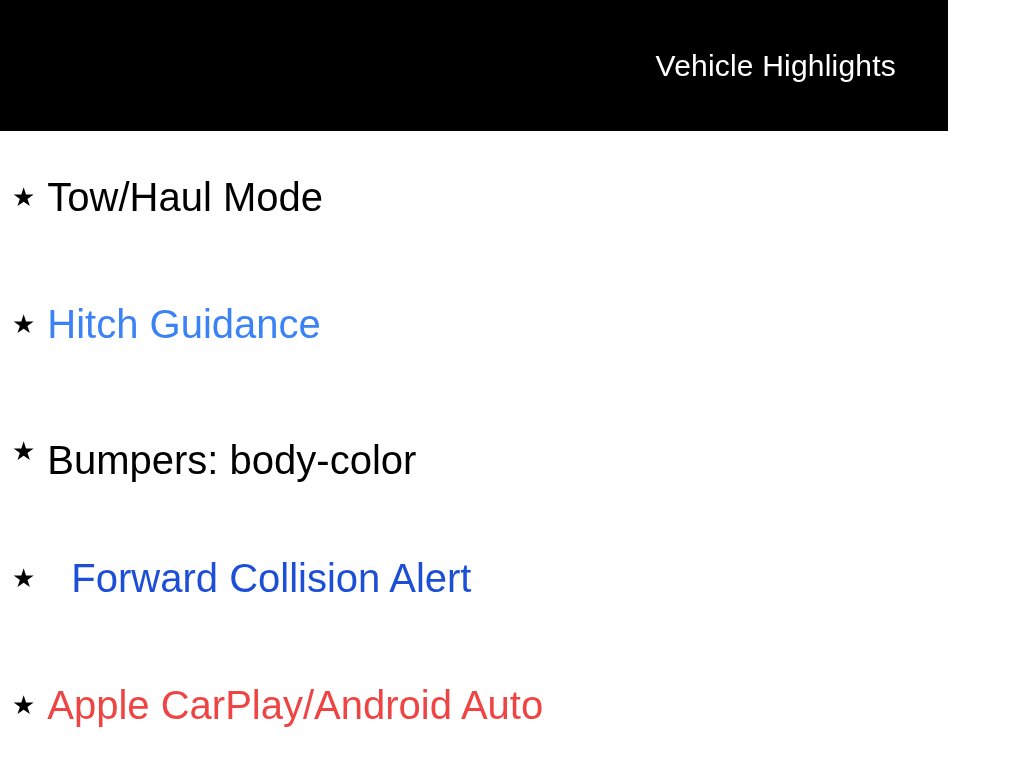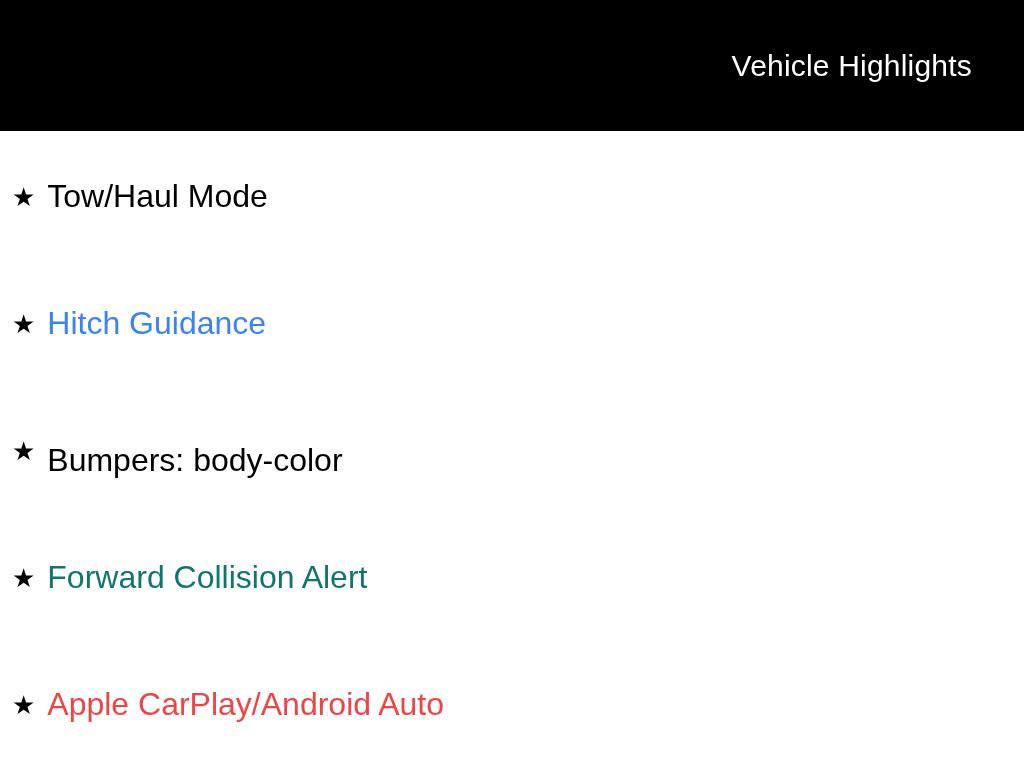--- a/index.html
+++ b/index.html
@@ -6,21 +6,21 @@
     margin: 0;
     padding: 0;
     width: 1024px;
     height: 768px;
     background: #ffffff;
     overflow: hidden;
     font-family: "Liberation Sans", sans-serif;
   }
 
   .header {
-    width: 1024px;
+    width: 948px;
     height: 131px;
     background: #000000;
     display: flex;
     align-items: center;
     justify-content: flex-end;
     box-sizing: border-box;
     padding-right: 52px;
   }
 
   .header .title {
@@ -46,21 +46,21 @@
   .hl-item .star {
     color: #000000;
     font-size: 26px;
     line-height: 1;
     margin-right: 12px;
     flex: 0 0 auto;
   }
 
   .hl-item .label {
     color: #000000;
-    font-size: 32px;
+    font-size: 40px;
     line-height: 1.2;
     white-space: nowrap;
   }
 </style>
 </head>
 <body>
 
 <div class="header" style="background: rgb(0, 0, 0);">
   <span class="title" style="color: rgb(255, 255, 255);">Vehicle Highlights</span>
 </div>
@@ -76,20 +76,20 @@
     <span class="label" style="color: #3b82f6;">Hitch Guidance</span>
   </li>
 
   <li class="hl-item">
     <span class="star" style="color: rgb(0, 0, 0);">★</span>
     <span class="label" style="color: rgb(0, 0, 0); margin-top: 19px;">Bumpers: body-color</span>
   </li>
 
   <li class="hl-item">
     <span class="star" style="color: rgb(0, 0, 0);">★</span>
-    <span class="label" style="color: #0f766e;">Forward Collision Alert</span>
+    <span class="label" style="color: #1d4ed8; margin-left: 24px;">Forward Collision Alert</span>
   </li>
 
   <li class="hl-item">
     <span class="star" style="color: rgb(0, 0, 0);">★</span>
     <span class="label" style="color: #ef4444;">Apple CarPlay/Android Auto</span>
   </li>
 </ul>
 
 </body></html>

